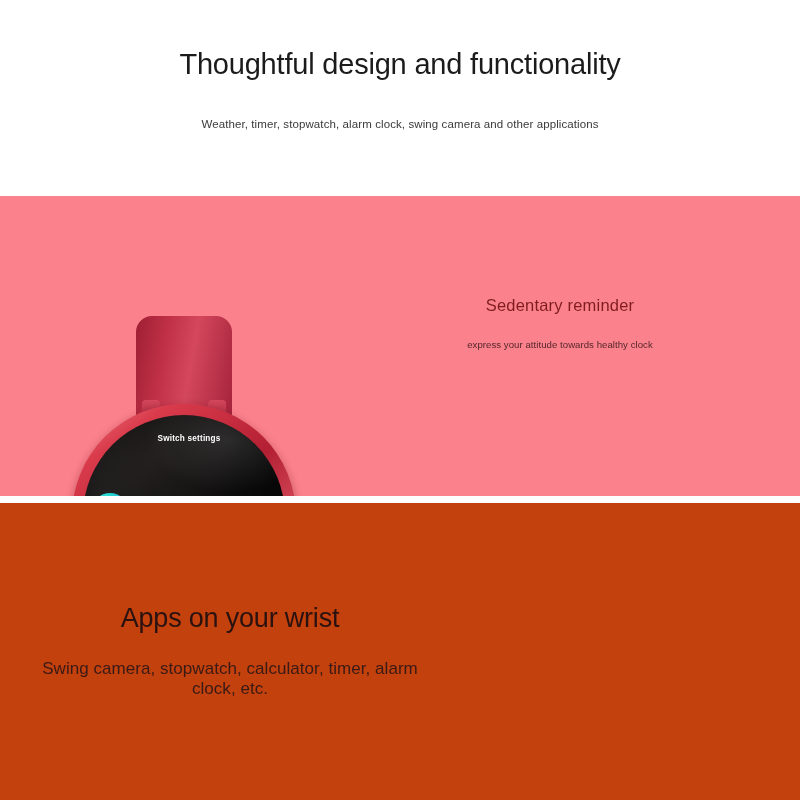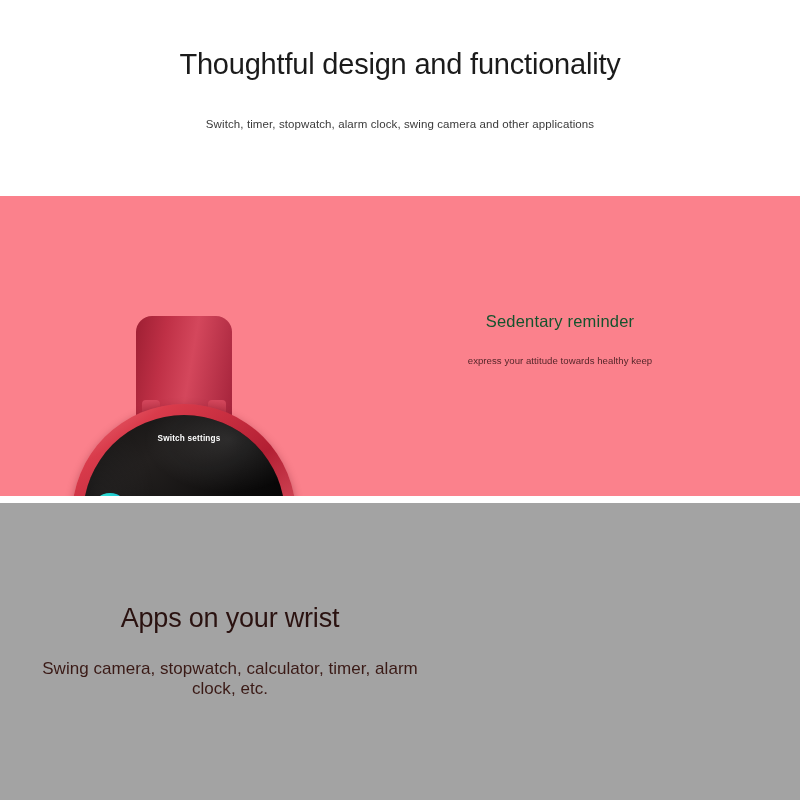--- a/index.html
+++ b/index.html
@@ -42,40 +42,39 @@
     position: absolute; left: 0; top: 196px;
     width: 800px; height: 300px;
     background: #fb818c;
     overflow: hidden;
   }
   .pink-copy {
     position: absolute; left: 360px; top: 100px; width: 400px;
     text-align: center;
   }
   .pink-heading {
-    font-size: 16.5px; font-weight: 400; color: #14532d;
+    font-size: 16.5px; font-weight: 400; color: #7f1d1d;
     letter-spacing: 0.2px;
-    margin-top: 16px;
   }
   .pink-line1 {
     margin-top: 33px;
     font-size: 11.2px; font-weight: 400; color: #2b1416;
     letter-spacing: 0.05px;
   }
   .pink-line2 {
     margin-top: 24px;
     font-size: 9.6px; font-weight: 400; color: #55262a;
     letter-spacing: 0.05px;
   }
 
   
   .section-salmon {
     position: absolute; left: 0; top: 503px;
     width: 800px; height: 297px;
-    background: #a3a3a3;
+    background: #c2410c;
     overflow: hidden;
   }
   .salmon-copy {
     position: absolute; left: 30px; top: 100px; width: 400px;
     text-align: center;
   }
   .salmon-heading {
     font-size: 27px; font-weight: 400; color: #2a1210;
     letter-spacing: -0.2px;
   }
@@ -156,21 +155,21 @@
     display: flex; align-items: center; justify-content: center;
   }
 </style>
 </head>
 <body>
 
 <div class="page">
 
   <section class="section-hero">
     <h1 class="hero-title">Thoughtful design and functionality</h1>
-    <p class="hero-sub">Switch, timer, stopwatch, alarm clock, swing camera and other applications</p>
+    <p class="hero-sub">Weather, timer, stopwatch, alarm clock, swing camera and other applications</p>
   </section>
 
   <section class="section-pink">
 
     <div class="watch" id="watch-settings">
 
       <div class="band band-top"></div>
 
       <div class="lug" style="left:70px;top:-4px;background:linear-gradient(180deg,#d4475c,#9e1f33);"></div>
       <div class="lug" style="right:70px;top:-4px;background:linear-gradient(180deg,#d4475c,#9e1f33);"></div>
@@ -187,21 +186,21 @@
           </div>
 
         </div>
 
         <div class="glass"></div>
       </div>
     </div>
 
     <div class="pink-copy">
       <div class="pink-heading">Sedentary reminder</div>
-      <div class="pink-line2">express your attitude towards healthy keep</div>
+      <div class="pink-line2">express your attitude towards healthy clock</div>
     </div>
   </section>
 
   <section class="section-salmon">
 
     <div class="salmon-copy">
       <div class="salmon-heading">Apps on your wrist</div>
       <div class="salmon-sub">Swing camera, stopwatch, calculator, timer, alarm clock, etc.</div>
     </div>
 

